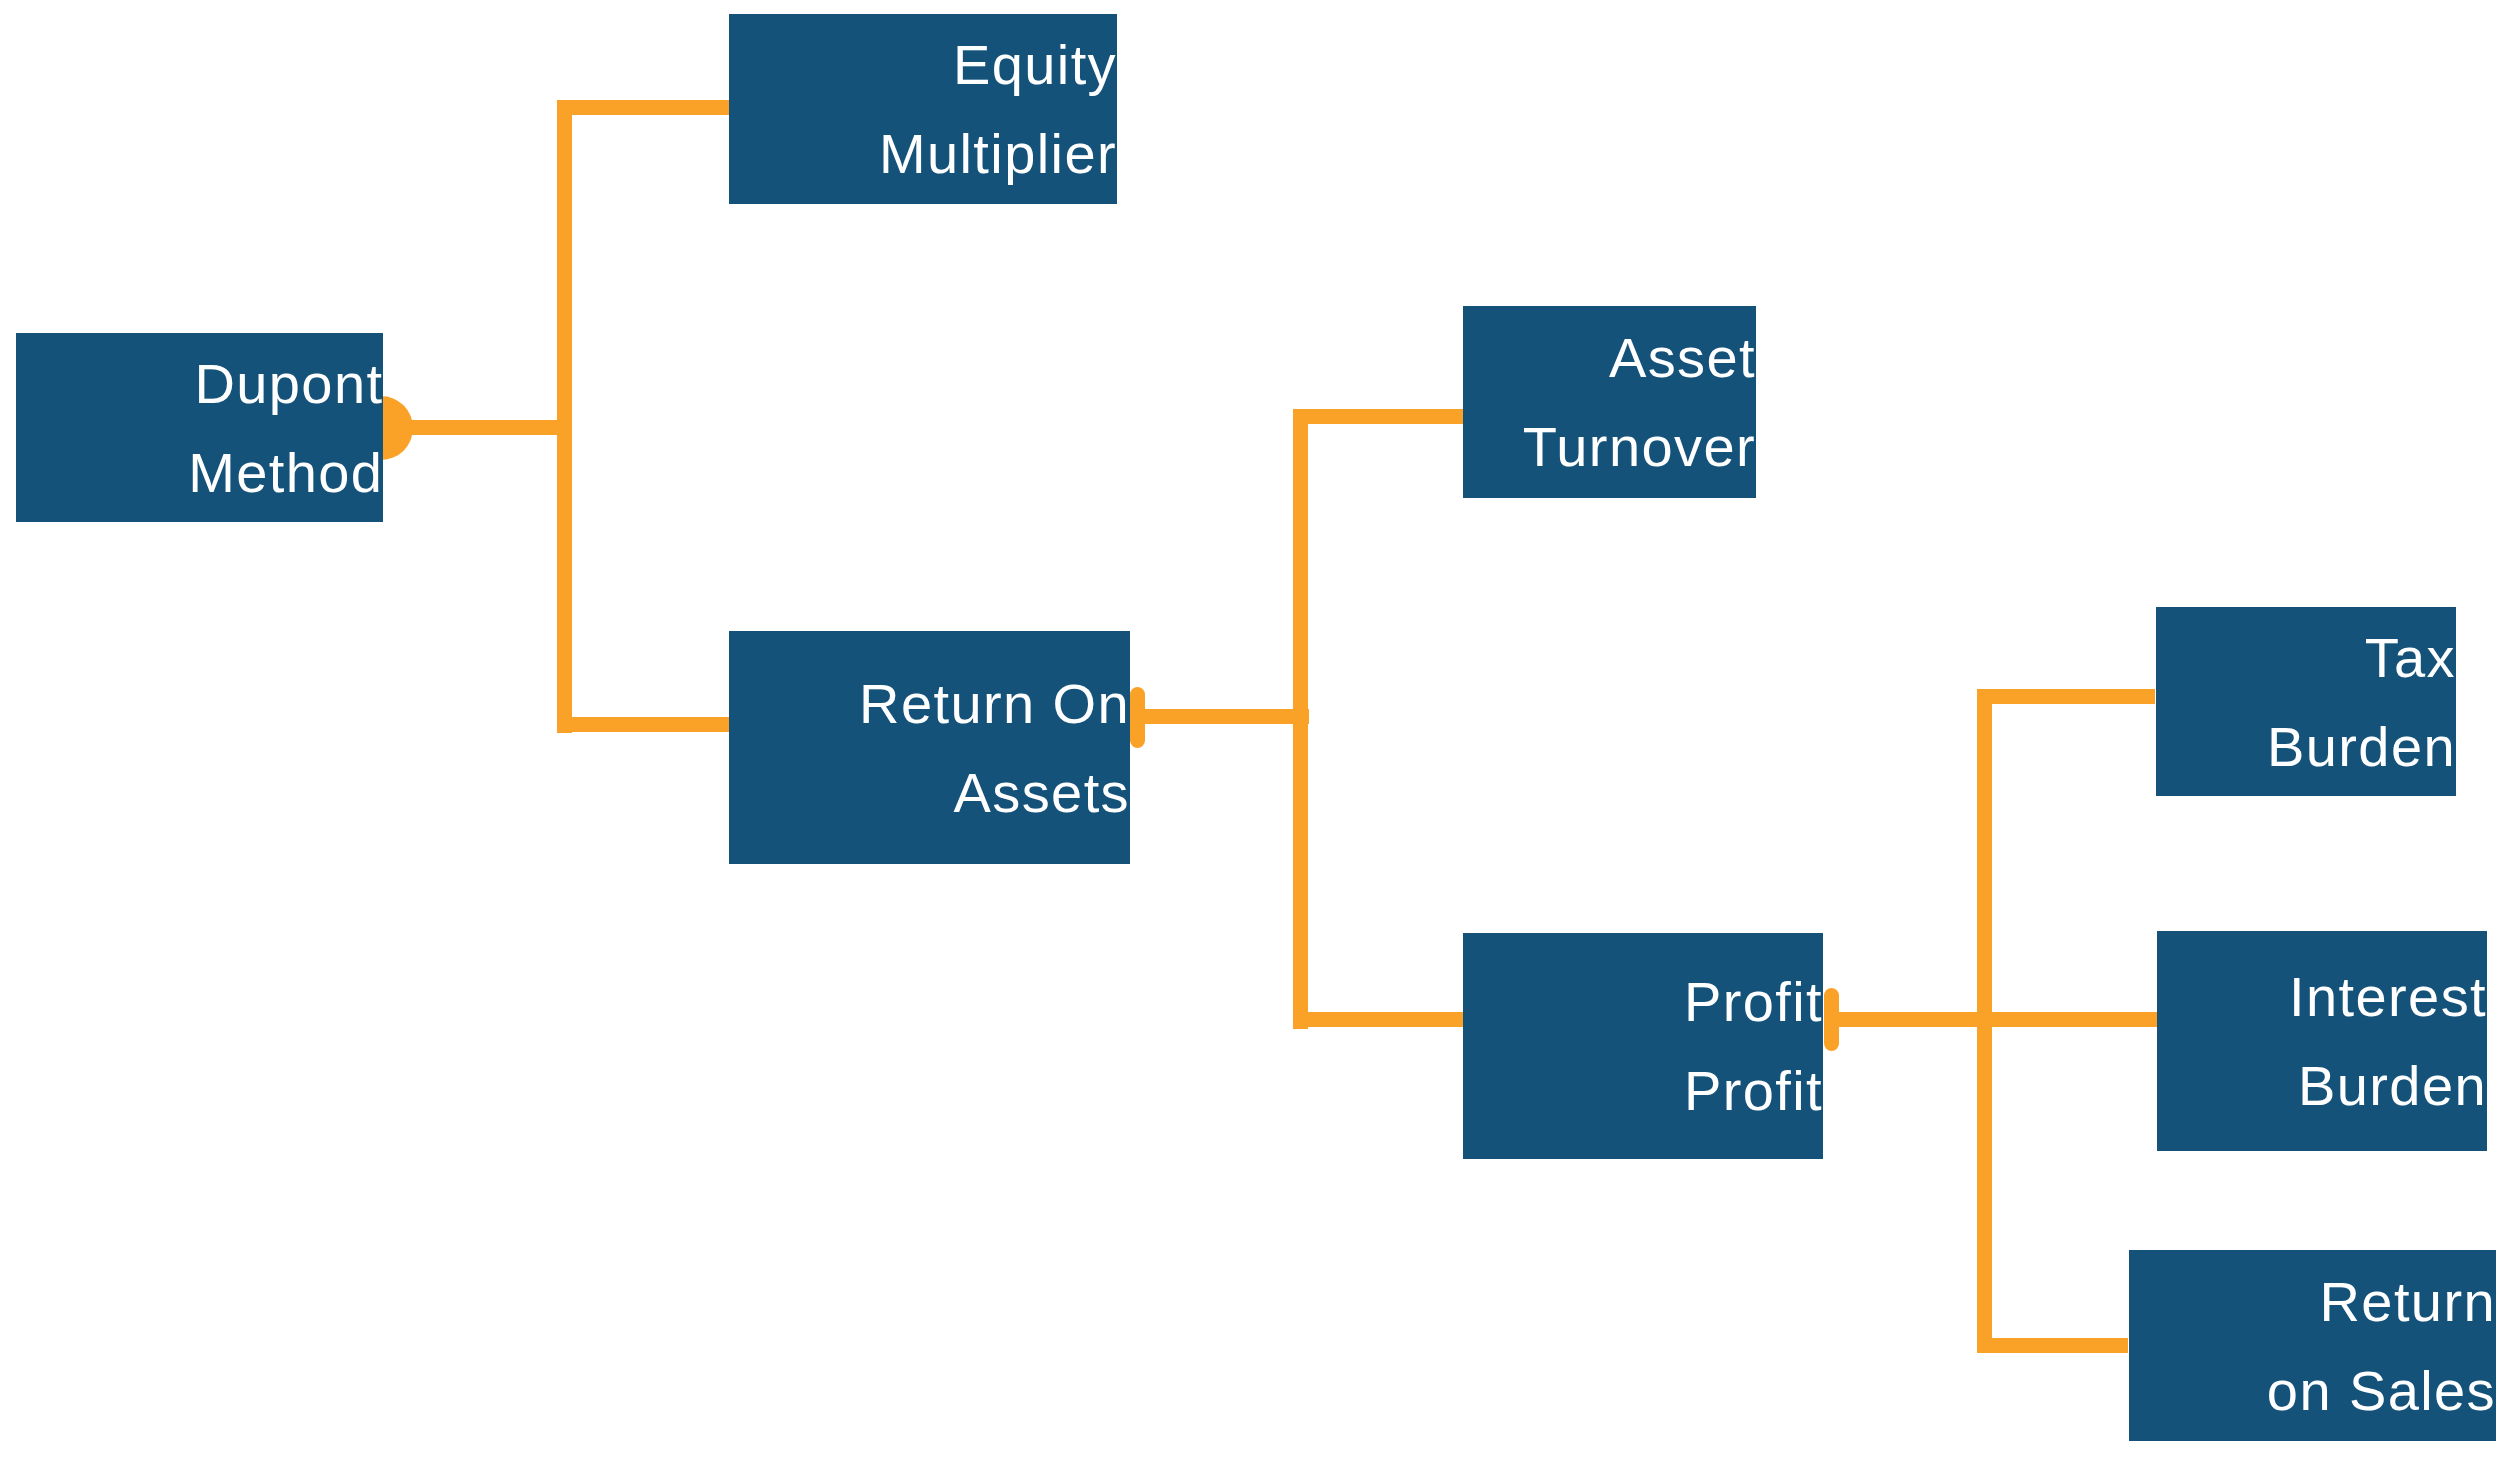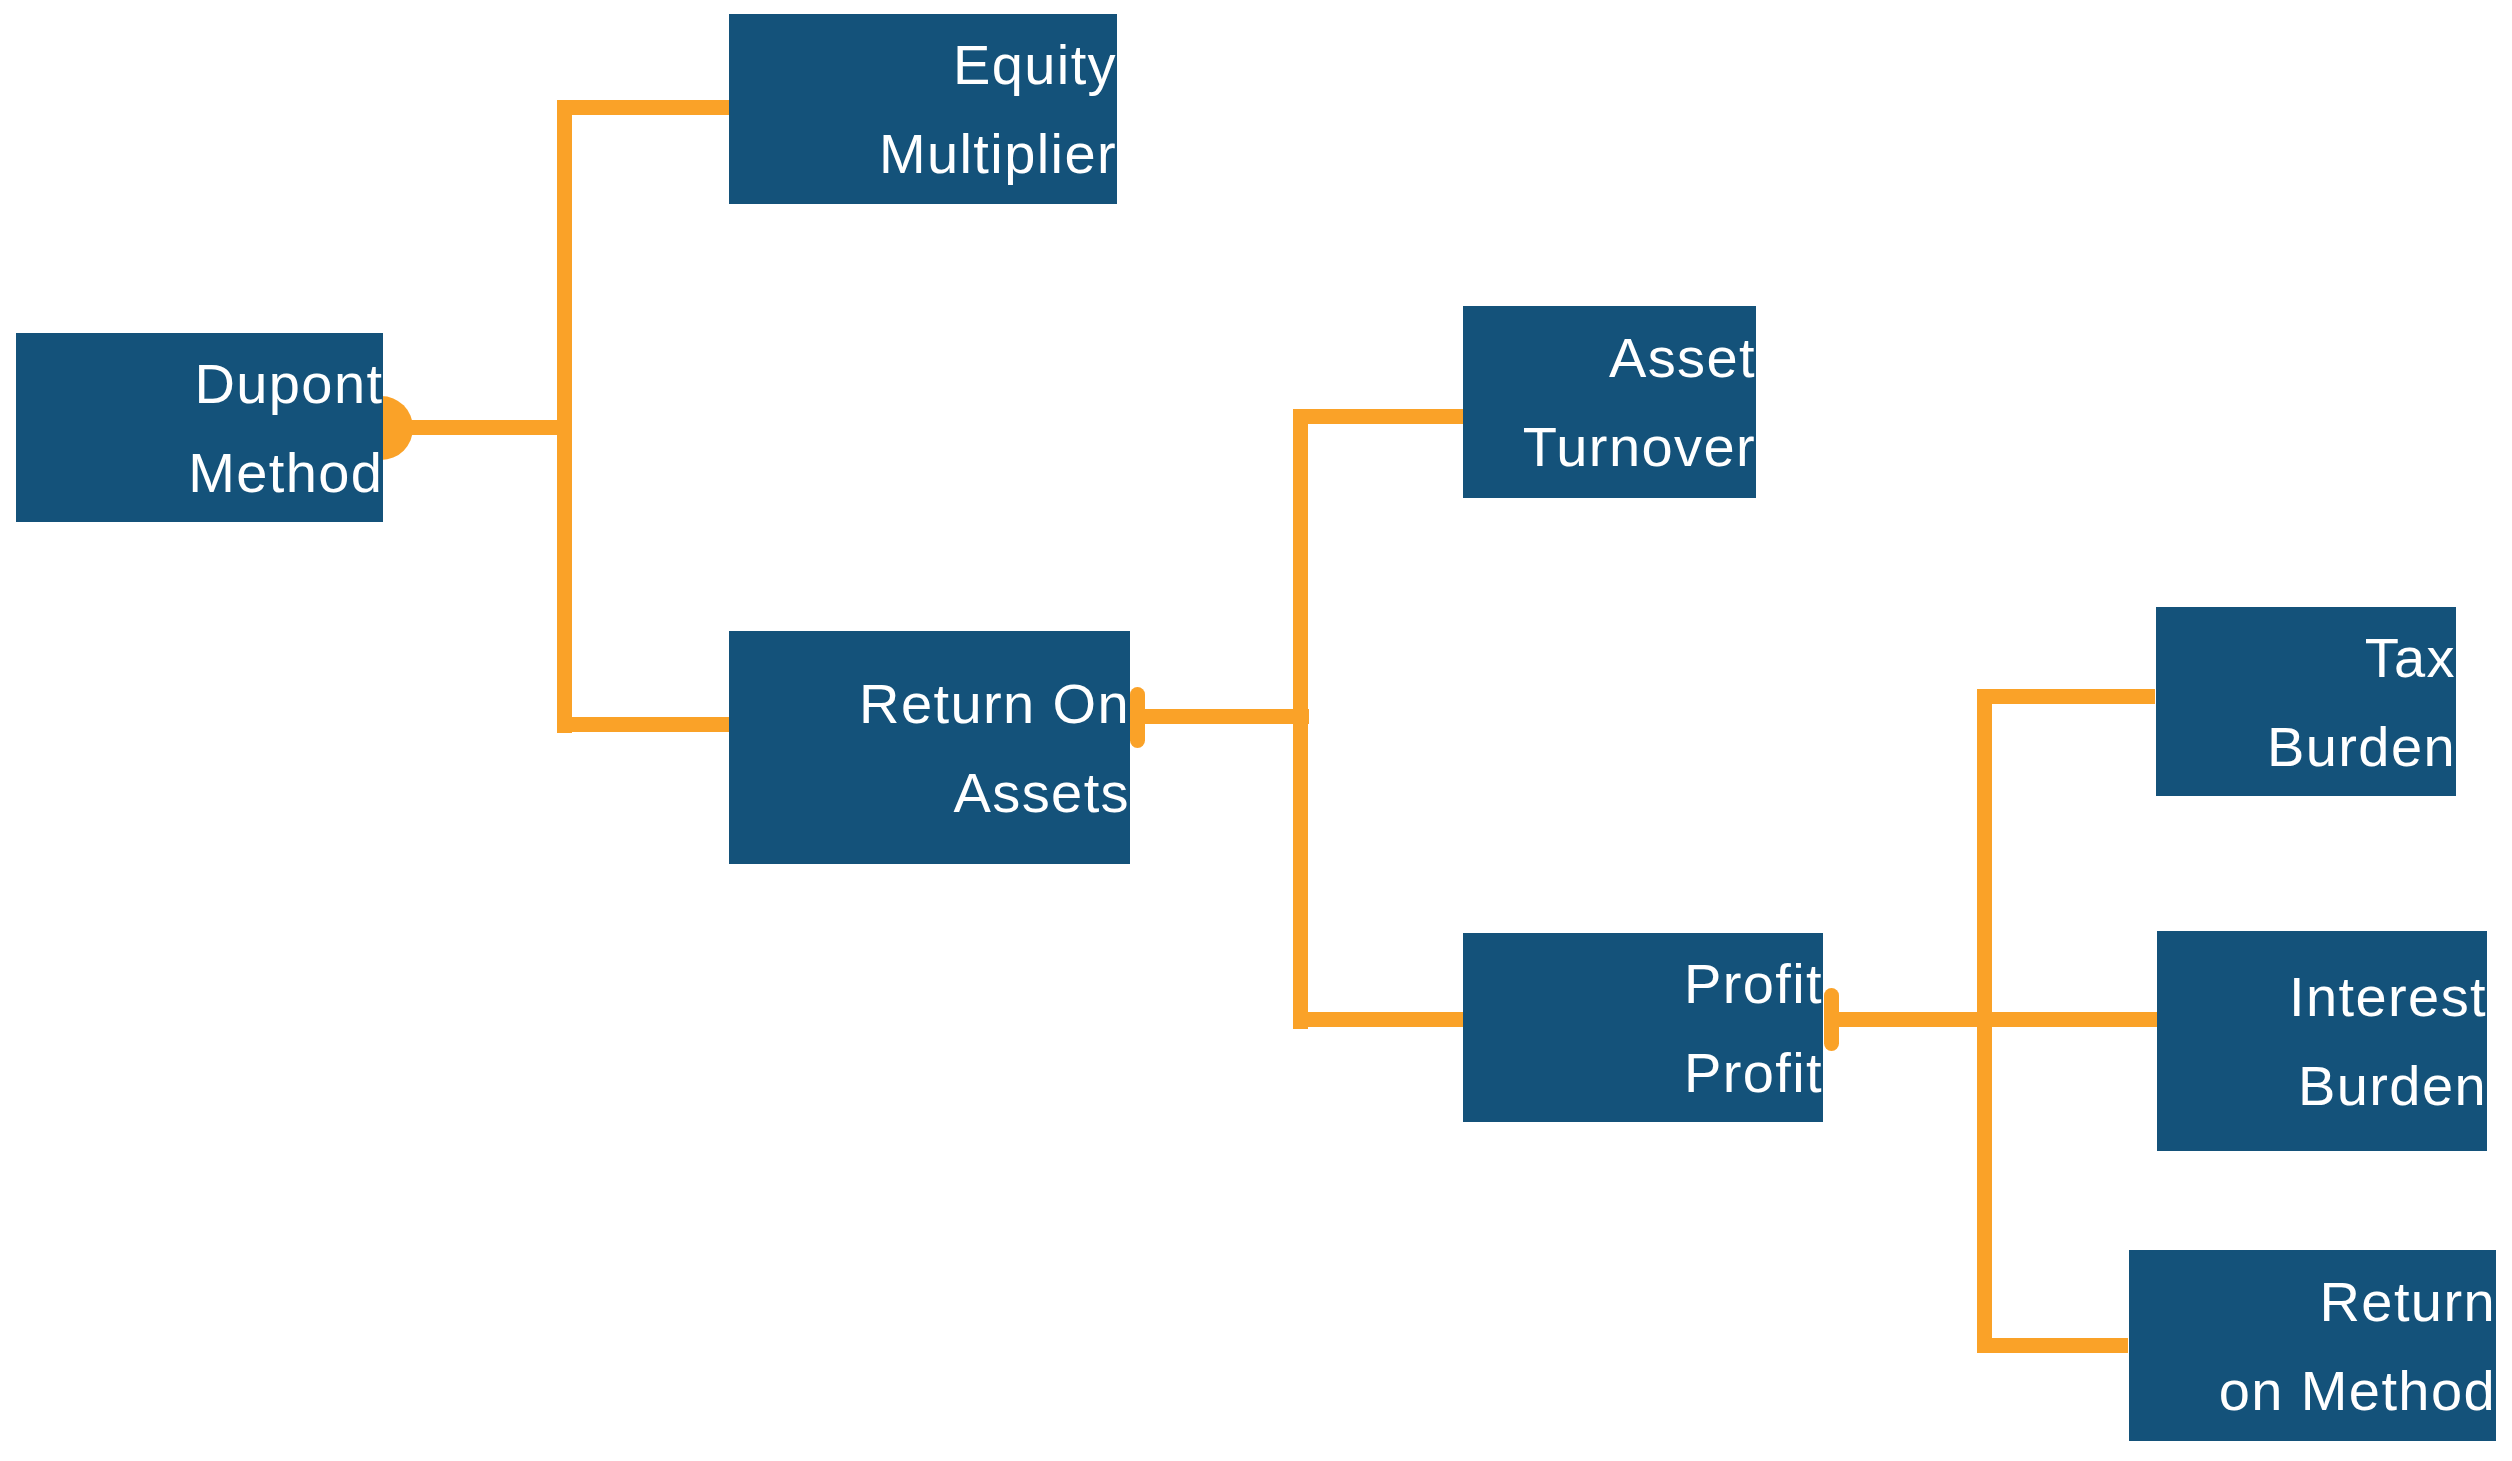--- a/index.html
+++ b/index.html
@@ -43,21 +43,21 @@
     position:absolute;
     background:var(--color-connector);
     border-radius:8.7px;
     width:15.4px;
   }
   
   #n-dupont{left:16.4px;top:333px;width:350px;height:189px;padding-left:17px;}
   #n-equity{left:729px;top:13.5px;width:388px;height:190px;}
   #n-roa{left:729px;top:631px;width:401px;height:233px;}
   #n-asset{left:1463px;top:306px;width:293px;height:192px;}
-  #n-profit{left:1463px;top:933px;width:360px;height:189px;}
+  #n-profit{left:1463px;top:933px;width:360px;height:226px;}
   #n-tax{left:2156px;top:607px;width:300px;height:189px;}
   #n-interest{left:2157px;top:931px;width:330px;height:220px;}
   #n-ros{left:2129px;top:1250px;width:367px;height:191px;}
   
   #c-dot{left:349px;top:396px;}
   #c-ha{left:379px;top:420px;width:193px;height:15.4px;}
   #c-v1{left:557px;top:100px;width:15.4px;height:633px;}
   #c-hb{left:557px;top:100px;width:172px;height:15.4px;}
   #c-hc{left:557px;top:717px;width:172px;height:15.4px;}
   #c-tick1{left:1130px;top:687px;height:61px;}
@@ -124,17 +124,17 @@
     <span>Burden</span>
   </div>
 
   <div class="node" id="n-interest">
     <span>Interest</span>
     <span>Burden</span>
   </div>
 
   <div class="node" id="n-ros">
     <span>Return</span>
-    <span>on Method</span>
+    <span>on Sales</span>
   </div>
 
 </div>
 
 
 </body></html>

